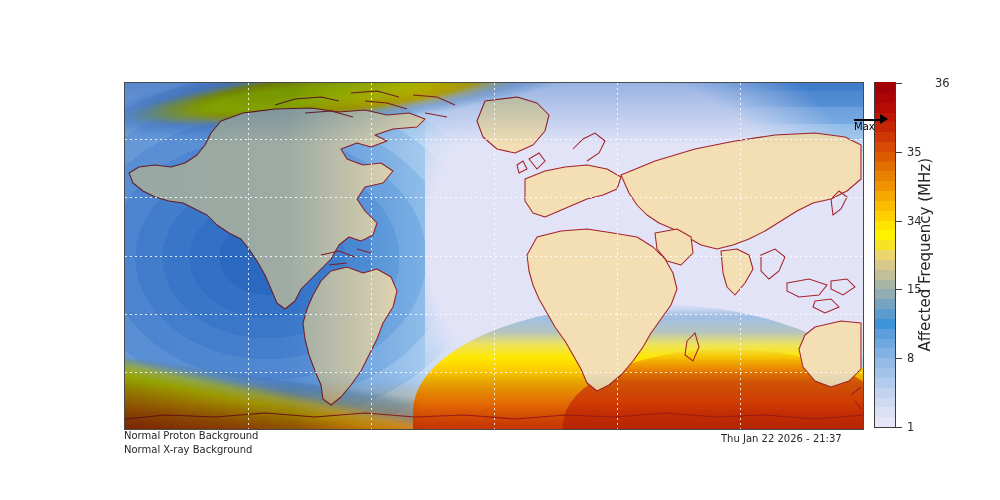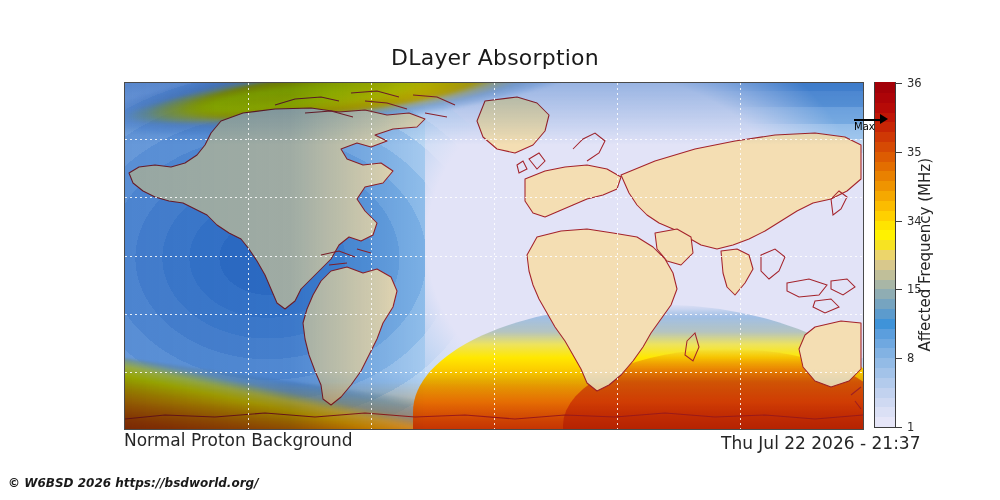--- a/index.html
+++ b/index.html
@@ -180,35 +180,34 @@
   
   .max-annot{position:absolute;left:852px;top:112px;width:46px;height:24px;}
   .max-annot .arrow-line{position:absolute;left:2px;top:7px;width:28px;height:1.6px;background:#000;}
   .max-annot .arrow-head{
     position:absolute;left:28px;top:2.2px;width:0;height:0;
     border-top:5px solid transparent;border-bottom:5px solid transparent;border-left:8px solid #000;
   }
   .max-annot .max-text{position:absolute;left:2px;top:9px;font-size:10px;color:#000;}
 
   
-  .note{position:absolute;font-size:17px;color:#262626;white-space:nowrap;}
+  .note{position:absolute;font-size:10px;color:#262626;white-space:nowrap;}
   .note-proton{left:124px;top:430px;}
   .note-xray{left:124px;top:444px;}
   .note-date{left:721px;top:433px;}
   .footer{
     position:absolute;left:8px;top:476px;font-size:12px;color:#1a1a1a;
     font-style:italic;font-weight:bold;white-space:nowrap;
   }
 </style>
 </head>
 <body>
 
 <div id="root">
 
-  <div class="title">DLayer Absorption</div>
 
   <div class="map-frame">
     <div class="map-inner">
 
       <div class="ocean-base"></div>
 
       <div class="absorb-layer">
         <div class="sheet-north"></div>
         <div class="sheet-south"></div>
         <div class="blob-pacific"></div>
@@ -320,29 +319,29 @@
         <div class="clabel" style="top: 345px;">1</div>
         <div class="ctick" style="top: 276.2px;"></div>
         <div class="clabel" style="top: 276.2px;">8</div>
         <div class="ctick" style="top: 207.4px;"></div>
         <div class="clabel" style="top: 207.4px;">15</div>
         <div class="ctick" style="top: 138.6px;"></div>
         <div class="clabel" style="top: 138.6px;">34</div>
         <div class="ctick" style="top: 69.8px;"></div>
         <div class="clabel" style="top: 69.8px;">35</div>
         <div class="ctick" style="top: 1px;"></div>
-        <div class="clabel" style="top: 1px;">36</div>
+        <div class="clabel" style="top: 1px; margin-left: 28px;">36</div>
       </div>
   </div>
   <div class="max-annot">
     <div class="arrow-line"></div>
     <div class="arrow-head"></div>
     <div class="max-text">Max</div>
   </div>
   <div class="cbar-title">
     <span>Affected Frequency (MHz)</span>
   </div>
 
   <div class="note note-proton">Normal Proton Background</div>
-  <div class="note note-date">Thu Jul 22 2026 - 21:37</div>
-
-  <div class="footer">© W6BSD 2026 https://bsdworld.org/</div>
+  <div class="note note-xray">Normal X-ray Background</div>
+  <div class="note note-date">Thu Jan 22 2026 - 21:37</div>
+
 </div>
 
 </body></html>

